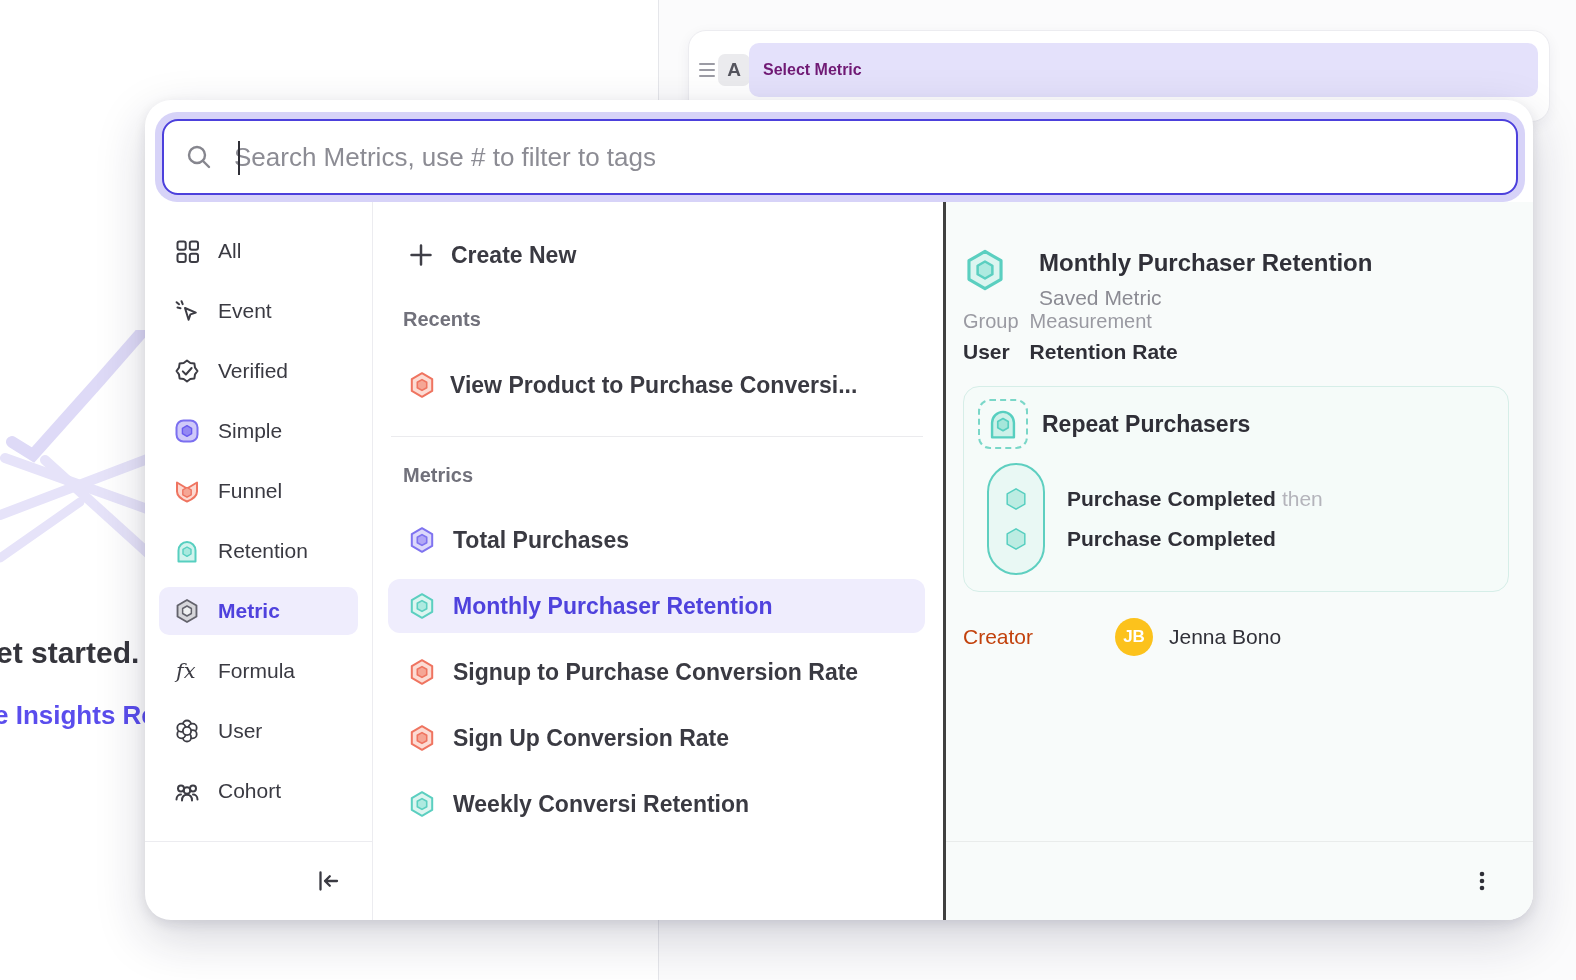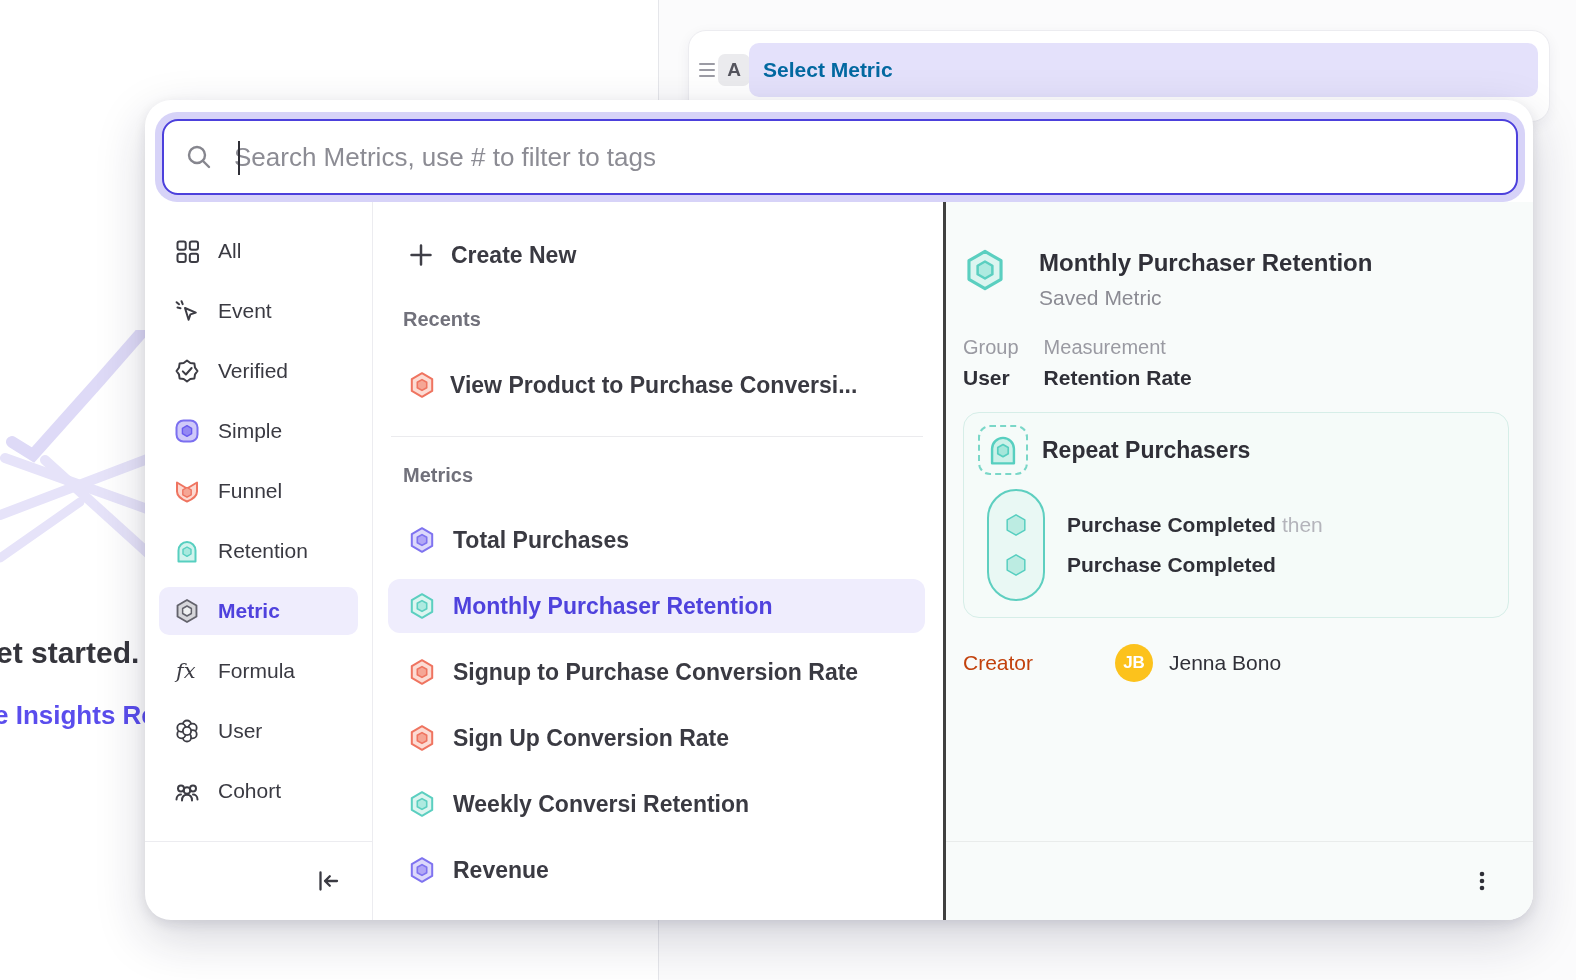--- a/index.html
+++ b/index.html
@@ -16,21 +16,21 @@
   
   .sm-card { position:absolute; left:688px; top:30px; width:862px; height:92px;
     background:#ffffff; border:1px solid #ececf0; border-radius:18px;
     box-shadow:0 4px 14px rgba(40,40,60,.06); z-index:2; }
   .sm-handle { position:absolute; left:10px; top:32px; width:16px; display:flex; flex-direction:column; gap:4px; }
   .sm-handle span { display:block; height:2px; background:#9b9ba4; border-radius:1px; }
   .sm-badge { position:absolute; left:29px; top:23px; width:32px; height:32px; background:#ebebee;
     border-radius:7px; font-size:19px; font-weight:700; color:#55555e; text-align:center; line-height:32px; }
   .sm-pill { position:absolute; left:60px; top:12px; width:789px; height:54px; background:#e4e1fb;
     border-radius:10px; display:flex; align-items:center; padding-left:14px; }
-  .sm-pill-label { font-size:21px; font-weight:700; color:#0369a1; }
+  .sm-pill-label { font-size:16px; font-weight:700; color:#701a75; }
 
   
   .modal { position:absolute; left:145px; top:100px; width:1388px; height:820px;
     background:#ffffff; border-radius:26px; z-index:10; overflow:hidden;
     box-shadow:0 18px 50px rgba(30,30,60,.18), 0 4px 12px rgba(30,30,60,.10);
     display:flex; flex-direction:column; }
 
   
   .search-ring { margin:12px 8px 0 10px; height:90px; background:#d7d3f8; border-radius:22px; padding:7px; }
   .search-field { position:relative; height:76px; background:#fff; border:2px solid #4c40dc; border-radius:16px;
@@ -69,21 +69,21 @@
   .mid-div { height:1px; background:#ebebee; margin:24px 2px 0 3px; }
   .m-first { margin-top:24px; }
   .m-next { margin-top:12px; }
 
   
   .detail { flex:1; background:#f8fbfa; display:flex; flex-direction:column; }
   .detail-body { flex:1; padding:46px 24px 0 17px; }
   .d-head { display:flex; align-items:flex-start; gap:32px; }
   .d-title { font-size:24px; font-weight:700; color:#303038; line-height:30px; }
   .d-sub { font-size:21px; color:#8b8b93; margin-top:8px; }
-  .d-fields { display:flex; gap:25px; margin-top:26px; }
+  .d-fields { display:flex; gap:11px; }
   .d-field .flabel { font-size:20px; color:#9a9aa2; margin-bottom:7px; }
   .d-field .fvalue { font-size:21px; font-weight:700; color:#2f2f37; }
   .d-card { margin-top:22px; background:#f5fbf9; border:1.5px solid #d6eee8; border-radius:16px; padding:12px 14px 16px 14px; }
   .d-card-head { display:flex; align-items:center; gap:14px; }
   .dash-box { width:50px; height:50px; border:2px dashed #7ad7c8; border-radius:12px;
     display:flex; align-items:center; justify-content:center; background:transparent; }
   .d-card-title { font-size:23px; font-weight:700; color:#2f2f37; }
   .d-card-body { display:flex; margin-top:14px; gap:22px; padding-left:9px; }
   .capsule { width:58px; height:112px; border:2px solid #5ecfc0; background:#e9f8f4; border-radius:29px;
     display:flex; flex-direction:column; align-items:center; justify-content:center; gap:14px; }
@@ -296,27 +296,20 @@
         </svg>
         <span class="lbl">Sign Up Conversion Rate</span>
       </div>
       <div class="row m-next">
         <svg class="hex hx-teal" width="28" height="28" viewBox="0 0 28 28">
           <polygon class="outer" points="14,2.2 24.2,8.1 24.2,19.9 14,25.8 3.8,19.9 3.8,8.1"></polygon>
           <polygon class="inner" points="14,8.6 18.7,11.3 18.7,16.7 14,19.4 9.3,16.7 9.3,11.3"></polygon>
         </svg>
         <span class="lbl">Weekly Conversi Retention</span>
       </div>
-      <div class="row m-next">
-        <svg class="hex hx-purple" width="28" height="28" viewBox="0 0 28 28">
-          <polygon class="outer" points="14,2.2 24.2,8.1 24.2,19.9 14,25.8 3.8,19.9 3.8,8.1"></polygon>
-          <polygon class="inner" points="14,8.6 18.7,11.3 18.7,16.7 14,19.4 9.3,16.7 9.3,11.3"></polygon>
-        </svg>
-        <span class="lbl">Revenue</span>
-      </div>
     </div>
 
     <div class="detail">
       <div class="detail-body">
         <div class="d-head">
           <svg class="hex hx-teal" width="44" height="44" viewBox="0 0 28 28">
             <polygon class="outer" points="14,2.2 24.2,8.1 24.2,19.9 14,25.8 3.8,19.9 3.8,8.1"></polygon>
             <polygon class="inner" points="14,8.6 18.7,11.3 18.7,16.7 14,19.4 9.3,16.7 9.3,11.3"></polygon>
           </svg>
           <div>

